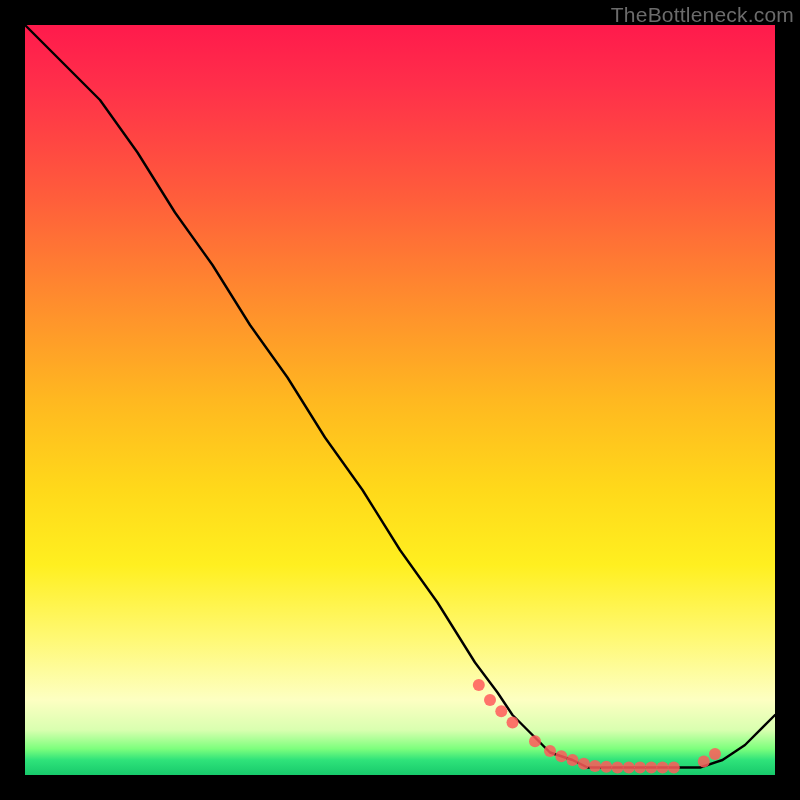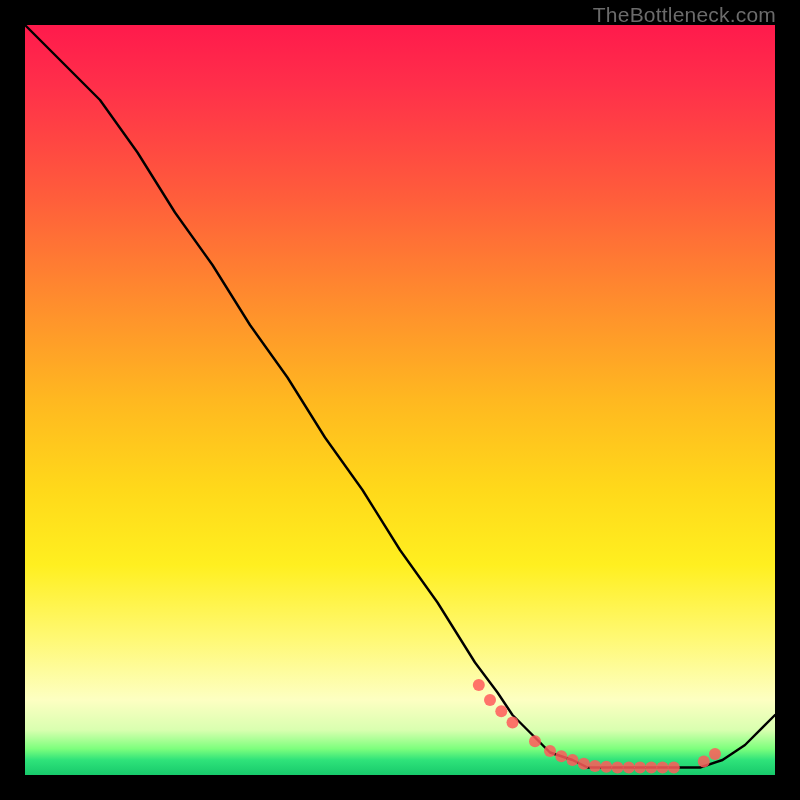--- a/index.html
+++ b/index.html
@@ -45,21 +45,21 @@
     position: absolute;
     left: 0;
     top: 0;
     width: 750px;
     height: 750px;
     overflow: visible;
   }
   .watermark {
     position: absolute;
     top: 3px;
-    right: 24px;
+    right: 6px;
     color: #6b6b6b;
     font-size: 21px;
     letter-spacing: 0.2px;
     font-weight: 400;
   }
 </style>
 </head>
 <body>
 
 <div class="stage">

